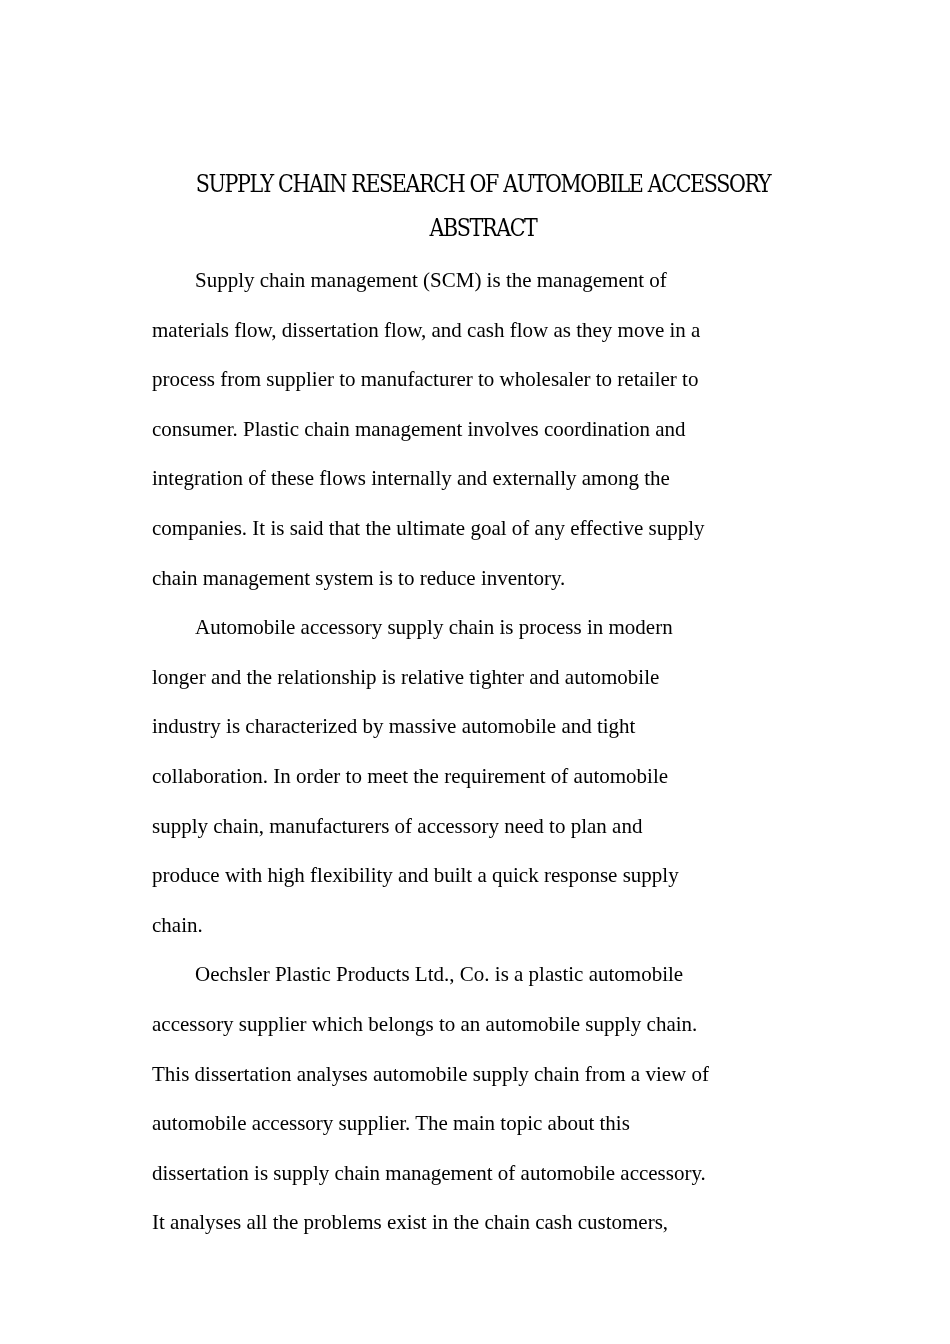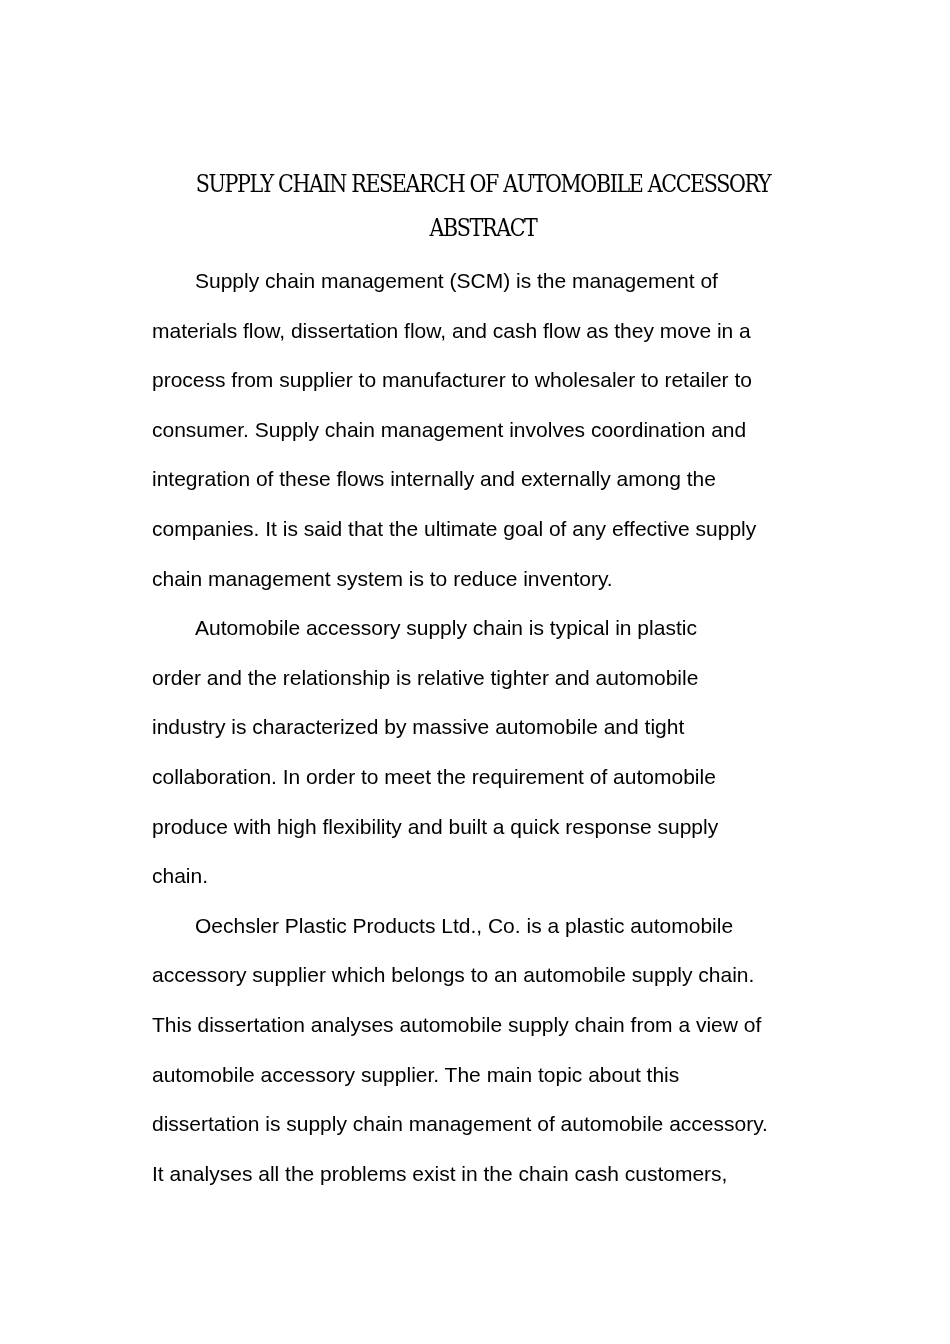--- a/index.html
+++ b/index.html
@@ -36,21 +36,21 @@
       white-space: nowrap;
       line-height: 30px;
     }
     .title.main { top: 125px; }
     .title.sub { top: 169px; }
     .body-text {
       position: absolute;
       left: 144px;
       top: 212px;
       width: 680px;
-      font-family: Liberation Sans, sans-serif;
+      font-family: Liberation Serif, serif;
       font-size: 21px;
       line-height: 49.6px;
     }
     .line {
       display: block;
       white-space: nowrap;
       height: 49.6px;
     }
     .line.indent { padding-left: 43px; }
   </style>
@@ -59,30 +59,31 @@
 
 <div class="page">
   <div class="title main">SUPPLY CHAIN RESEARCH OF AUTOMOBILE ACCESSORY</div>
   <div class="title sub">ABSTRACT</div>
 
   <div class="body-text">
     <div>
       <span class="line indent">Supply chain management (SCM) is the management of</span>
       <span class="line">materials flow, dissertation flow, and cash flow as they move in a</span>
       <span class="line">process from supplier to manufacturer to wholesaler to retailer to</span>
-      <span class="line">consumer. Supply chain management involves coordination and</span>
+      <span class="line">consumer. Plastic chain management involves coordination and</span>
       <span class="line">integration of these flows internally and externally among the</span>
       <span class="line">companies. It is said that the ultimate goal of any effective supply</span>
       <span class="line">chain management system is to reduce inventory.</span>
     </div>
     <div>
-      <span class="line indent">Automobile accessory supply chain is typical in plastic</span>
-      <span class="line">order and the relationship is relative tighter and automobile</span>
+      <span class="line indent">Automobile accessory supply chain is process in modern</span>
+      <span class="line">longer and the relationship is relative tighter and automobile</span>
       <span class="line">industry is characterized by massive automobile and tight</span>
       <span class="line">collaboration. In order to meet the requirement of automobile</span>
+      <span class="line">supply chain, manufacturers of accessory need to plan and</span>
       <span class="line">produce with high flexibility and built a quick response supply</span>
       <span class="line">chain.</span>
     </div>
     <div>
       <span class="line indent">Oechsler Plastic Products Ltd., Co. is a plastic automobile</span>
       <span class="line">accessory supplier which belongs to an automobile supply chain.</span>
       <span class="line">This dissertation analyses automobile supply chain from a view of</span>
       <span class="line">automobile accessory supplier. The main topic about this</span>
       <span class="line">dissertation is supply chain management of automobile accessory.</span>
       <span class="line">It analyses all the problems exist in the chain cash customers,</span>

